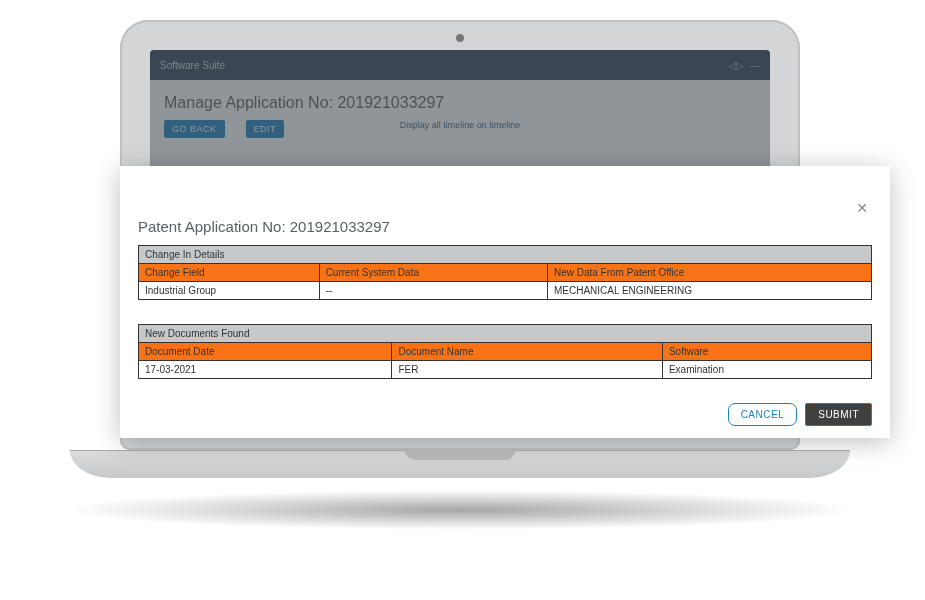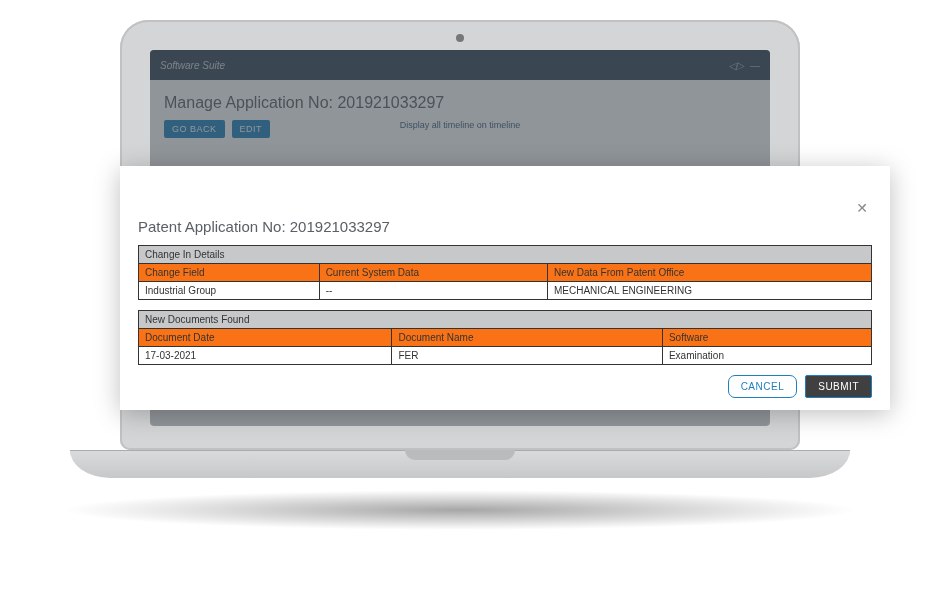--- a/index.html
+++ b/index.html
@@ -61,38 +61,38 @@
   
   .dim-overlay {
     position: absolute; inset: 0;
     background: rgba(64,72,80,.58);
     z-index: 5;
   }
   .app-header {
     height: 30px;
     background: #344453;
     display: flex; align-items: center; justify-content: space-between;
-    padding: 0 10px; color: #cfd5db; font-size: 10px; font-style: italic;
+    padding: 0 10px; color: #cfd5db; font-size: 10px;
   }
   .hdr-icons { display: flex; gap: 6px; align-items: center; }
   .hdr-icons span { opacity: .7; }
   .page {
     padding: 10px 14px;
     font-size: 11px;
     color: #333;
   }
   .page-title { font-size: 16px; color: #5a6066; margin: 4px 0 8px; font-weight: 400; }
   .btn {
     display: inline-block;
     background: #1e7fbf;
     color: #fff;
     font-size: 9px;
     padding: 4px 8px;
     border-radius: 2px;
-    margin-right: 4px;
+    margin-right: 18px;
     letter-spacing: .5px;
   }
   .timeline-link {
     display: block; text-align: center;
     font-size: 9px; color: #3b5a78;
     margin-top: -18px;
   }
   .bg-table {
     width: 100%;
     margin-top: 100px;
@@ -120,21 +120,21 @@
     font-size: 11px;
     color: #333;
   }
   .modal-title-row { display: flex; justify-content: space-between; align-items: center; margin-bottom: 10px; }
   .modal-title { font-size: 15px; color: #5a6066; font-weight: 400; margin-top: 38px; }
   .close-x { font-size: 14px; color: #888; cursor: pointer; line-height: 1; padding: 2px 4px; }
   .mtable {
     width: 100%;
     border-collapse: collapse;
     font-size: 10px;
-    margin-bottom: 10px;
+    margin-bottom: 24px;
   }
   .mtable th, .mtable td {
     border: 1px solid #333;
     padding: 3px 6px;
     text-align: left;
     font-weight: 400;
   }
   .mtable .section-head td {
     background: #c6c8ca;
     font-weight: 400;

